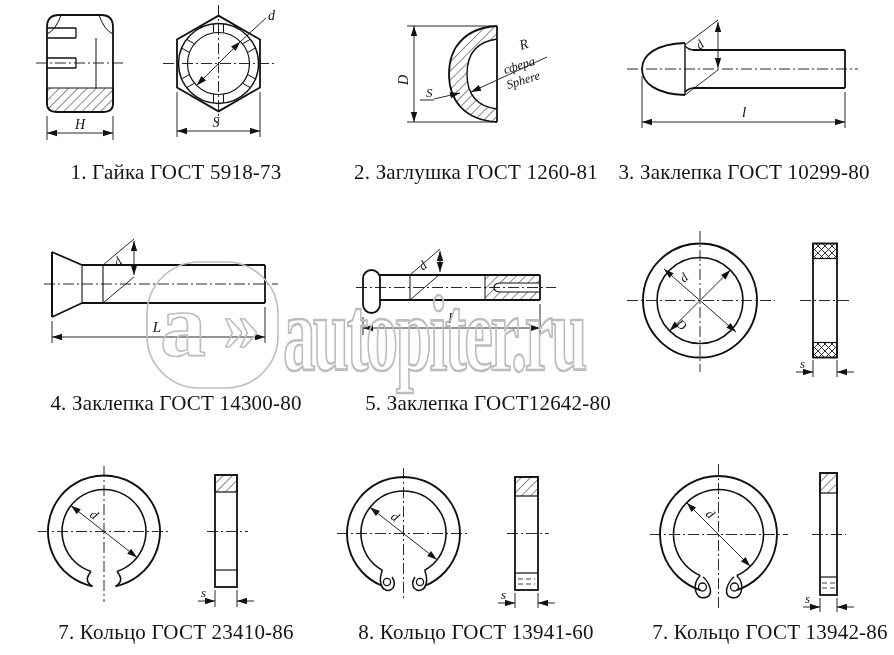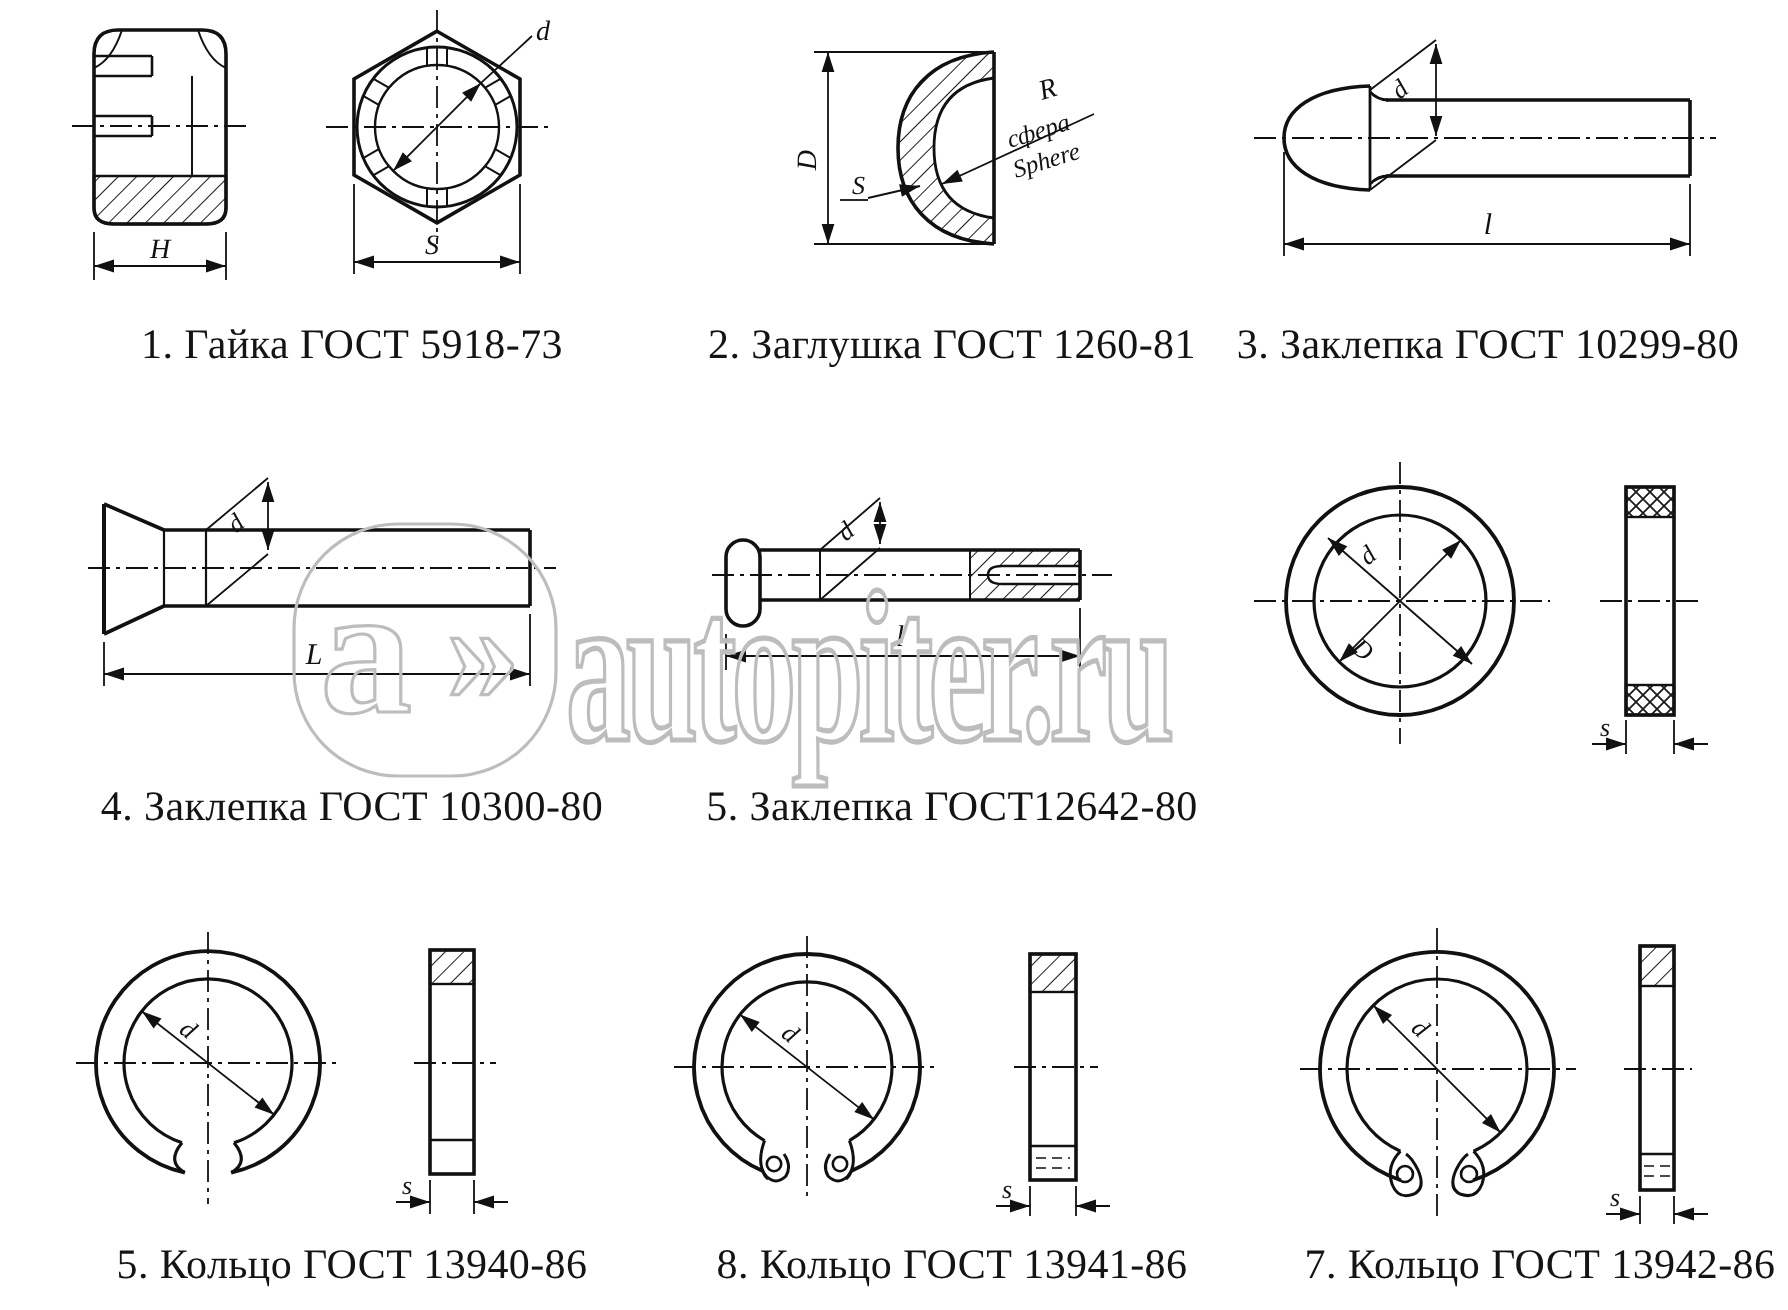--- a/index.html
+++ b/index.html
@@ -214,24 +214,24 @@
     <path d="M209,157 H226" stroke-width="0.9" marker-end="url(#arr)"></path>
     <path d="M260,157 H243" stroke-width="0.9" marker-end="url(#arr)"></path>
   </g>
   <text class="dim" x="111" y="65" font-size="13" transform="rotate(42 111 65)">d</text>
   <text class="dim" x="211" y="153" font-size="13">s</text>
 </svg>
 
 <div class="caption" style="left:0;top:160px">1. Гайка ГОСТ 5918-73</div>
 <div class="caption" style="left:300px;top:160px">2. Заглушка ГОСТ 1260-81</div>
 <div class="caption" style="left:568px;top:160px">3. Заклепка ГОСТ 10299-80</div>
-<div class="caption" style="left:0;top:391px">4. Заклепка ГОСТ 10300-80</div>
-<div class="caption" style="left:300px;top:391px">5. Заклепка ГОСТ12642-80</div>
-<div class="caption" style="left:0;top:620px">5. Кольцо ГОСТ 13940-86</div>
-<div class="caption" style="left:300px;top:620px">8. Кольцо ГОСТ 13941-86</div>
+<div class="caption" style="left:0;top:391px">4. Заклепка ГОСТ 14300-80</div>
+<div class="caption" style="left:312px;top:391px">5. Заклепка ГОСТ12642-80</div>
+<div class="caption" style="left:0;top:620px">7. Кольцо ГОСТ 23410-86</div>
+<div class="caption" style="left:300px;top:620px">8. Кольцо ГОСТ 13941-60</div>
 <div class="caption" style="left:594px;top:620px">7. Кольцо ГОСТ 13942-86</div>
 
 <svg class="wm" width="894" height="655">
   <g fill="none" stroke="#bdbdbd">
     <rect x="147" y="262" width="131" height="126" rx="52" stroke-width="1.6"></rect>
     <text x="160" y="356" font-size="92" font-weight="bold" stroke-width="1.6" font-family="DejaVu Sans, sans-serif">a</text>
     <text x="223" y="350" font-size="74" font-weight="bold" stroke-width="1.6" font-family="DejaVu Sans, sans-serif">»</text>
     <text transform="translate(283,370) scale(0.60,1)" font-size="108" font-weight="bold" stroke-width="2.6" letter-spacing="-4" font-family="DejaVu Sans, sans-serif">autopiter.ru</text>
   </g>
 </svg>

